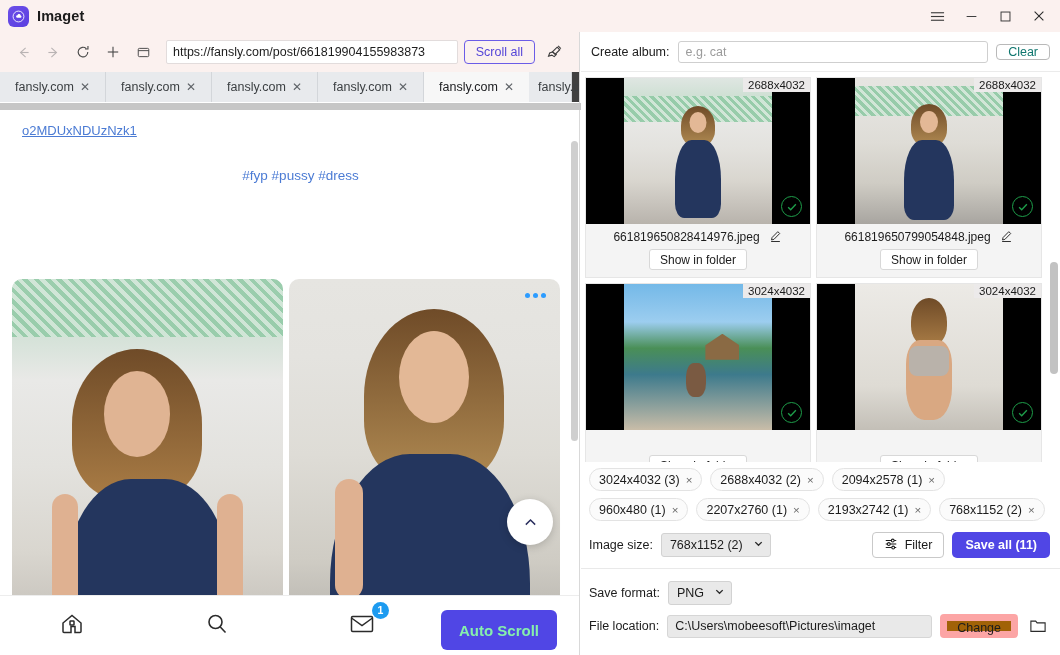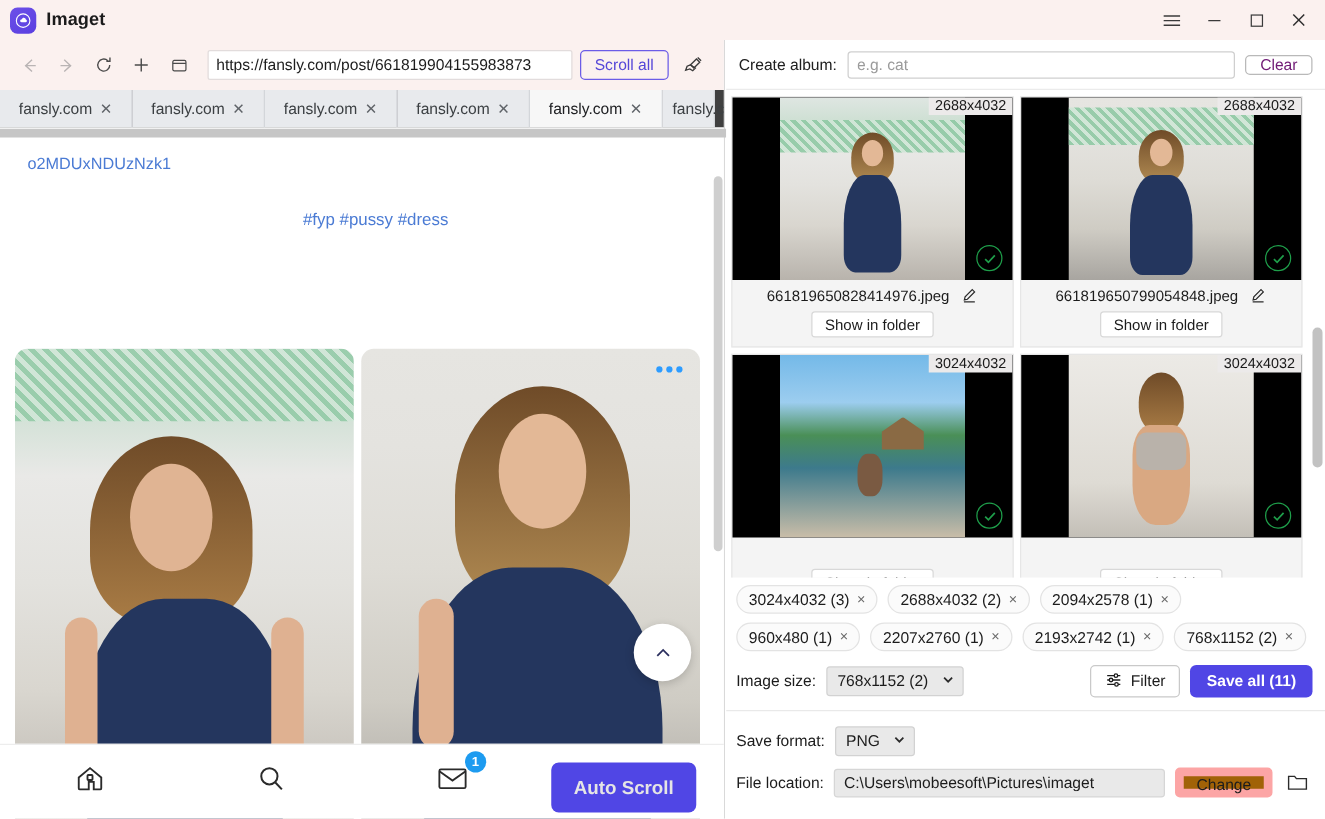--- a/index.html
+++ b/index.html
@@ -75,21 +75,21 @@
   .tab.partial { width: 42px; flex: 0 0 42px; justify-content: flex-start; padding-left: 8px; }
   .tabscroll {
     position: relative; height: 9px; background: #ffffff;
   }
   .tabscroll .thumb { position: absolute; left: 0; top: 1px; width: 898px; height: 7px; background: #c6c6c6; }
 
   
   .page {
     position: relative; height: 544px; background: #ffffff; overflow: hidden;
   }
-  .page-handle { font-size: 13px; color: #4b7bd4; padding: 12px 0 0 22px; }
+  .page-handle { font-size: 13px; color: #4b7bd4; padding: 12px 0 0 22px; text-decoration: underline; }
   .page-tags { font-size: 13.5px; color: #4b7bd4; padding: 30px 0 0 22px; text-align: center; }
   .media-row { position: absolute; left: 12px; top: 168px; display: flex; gap: 6px; }
   .media {
     width: 271px; height: 390px; border-radius: 10px; overflow: hidden; position: relative;
   }
   .ph-a { background:
      linear-gradient(#dfe6e2 0%, #cfe0d4 12%, #e9e9e7 26%, #e3e2de 48%, #d9d6cf 70%, #b8b3ac 100%); }
   .ph-b { background:
      linear-gradient(#e6e5e1 0%, #e4e3df 20%, #dedcd6 45%, #cfccc4 72%, #a8a5a0 100%); }
   .dress {
@@ -115,41 +115,41 @@
     display: flex; align-items: center;
   }
   .botnav-item { flex: 1; display: flex; align-items: center; justify-content: center; position: relative; cursor: pointer; }
   .badge {
     position: absolute; top: -11px; right: -14px; min-width: 17px; height: 17px;
     border-radius: 9px; background: #1d9bf0; color: #fff; font-size: 10.5px;
     display: flex; align-items: center; justify-content: center; font-weight: bold;
   }
   .autoscroll-btn {
     position: absolute; right: 22px; top: 14px; height: 40px; padding: 0 18px;
-    background: #5046e5; color: #e5e5e5; border: none; border-radius: 6px;
+    background: #5046e5; color: #86efac; border: none; border-radius: 6px;
     font-size: 15px; font-weight: bold; cursor: pointer;
     display: flex; align-items: center;
   }
 
   
   .panel { position: absolute; left: 581px; top: 32px; width: 479px; height: 623px; background: #ffffff; }
   .album-row {
     height: 40px; display: flex; align-items: center; gap: 8px; padding: 0 10px;
     border-bottom: 1px solid #ebebeb;
   }
   .album-label { font-size: 12.5px; color: #202020; white-space: nowrap; }
   .album-input {
     flex: 1; height: 22px; border: 1px solid #cfcfcf; border-radius: 3px;
     background: #fff; font-size: 12.5px; padding: 0 7px; color: #202020;
     font-family: "Liberation Sans", sans-serif;
   }
   .album-input::placeholder { color: #9b9b9b; }
   .clear-btn {
     height: 16px; padding: 0 11px; border: 1px solid #b9b9b9; border-radius: 4px;
-    background: #fff; font-size: 12.5px; color: #701a75; cursor: pointer;
+    background: #fff; font-size: 12.5px; color: #0f766e; cursor: pointer;
     font-family: "Liberation Sans", sans-serif;
   }
 
   .grid-wrap { position: relative; height: 390px; overflow: hidden; padding: 5px 4px 0 4px; background: #fff; }
   .grid { display: flex; flex-wrap: wrap; gap: 5px; }
   .card { width: 226px; background: #f4f4f4; border: 1px solid #e6e6e6; }
   .card-img { position: relative; width: 100%; height: 146px; background: #000; overflow: hidden; }
   .card-img .inner { position: absolute; left: 17%; top: 0; width: 66%; height: 100%; }
   .sz-badge {
     position: absolute; right: 0; top: 0; background: #eceaea; color: #1a1a1a;

